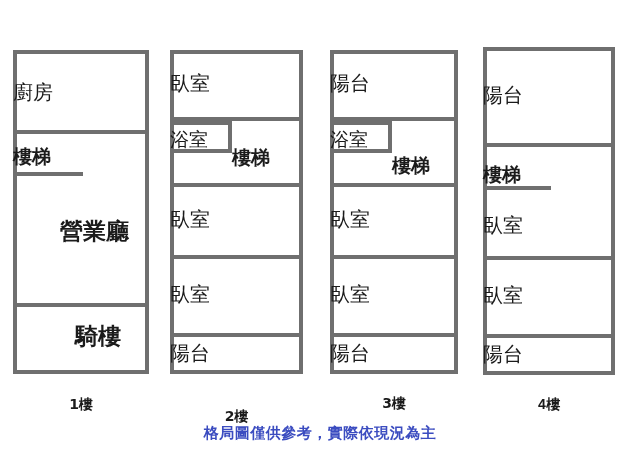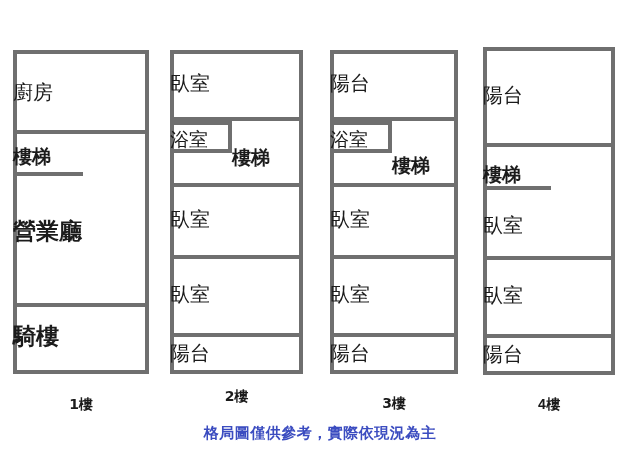--- a/index.html
+++ b/index.html
@@ -69,20 +69,21 @@
   }
   .room-label.small {
     font-size: 19px;
   }
   .room-label.bold {
     font-weight: bold;
   }
   .room-label.big {
     font-size: 23px;
     font-weight: bold;
+    padding-left: 47px;
   }
 
   .floor-caption {
     position: absolute;
     font-size: 14px;
     font-weight: bold;
     color: #1b1b1b;
     text-align: center;
     white-space: nowrap;
   }
@@ -109,21 +110,21 @@
 
     <div class="hwall" style="left:13px; top:130px; width:136px;"></div>
 
     <div class="hwall-stub" style="left:17px; top:172px; width:66px;"></div>
 
     <div class="hwall" style="left:13px; top:303px; width:136px;"></div>
 
     <div class="room-label" style="left:13px; top:82px; width:136px;">廚房</div>
     <div class="room-label bold small" style="left:13px; top:147px; width:136px;">樓梯</div>
     <div class="room-label big" style="left:13px; top:220px; width:136px;">營業廳</div>
-    <div class="room-label big" style="left:13px; top:325px; width:136px;">騎樓</div>
+    <div class="room-label big" style="left:28px; top:325px; width:136px;">騎樓</div>
 
     <div class="floor-caption" style="left:13px; top:396px; width:136px;">1樓</div>
   </div>
 
   <div class="floor-col">
     <div class="floor-outline" style="left:170px; top:50px; width:133px; height:324px;"></div>
 
     <div class="hwall" style="left:170px; top:117px; width:133px;"></div>
 
     <div class="hwall" style="left:170px; top:183px; width:133px;"></div>
@@ -134,21 +135,21 @@
 
     <div class="subroom" style="left:170px; top:121px; width:62px; height:32px;"></div>
 
     <div class="room-label" style="left:170px; top:73px; width:133px;">臥室</div>
     <div class="room-label small" style="left:170px; top:130px; width:62px;">浴室</div>
     <div class="room-label bold small" style="left:232px; top:148px; width:71px;">樓梯</div>
     <div class="room-label" style="left:170px; top:209px; width:133px;">臥室</div>
     <div class="room-label" style="left:170px; top:284px; width:133px;">臥室</div>
     <div class="room-label" style="left:170px; top:343px; width:133px;">陽台</div>
 
-    <div class="floor-caption" style="left:170px; top:388px; width:133px;">2樓</div>
+    <div class="floor-caption" style="left:170px; top:408px; width:133px;">2樓</div>
   </div>
 
   <div class="floor-col">
     <div class="floor-outline" style="left:330px; top:50px; width:128px; height:324px;"></div>
 
     <div class="hwall" style="left:330px; top:117px; width:128px;"></div>
     <div class="hwall" style="left:330px; top:183px; width:128px;"></div>
     <div class="hwall" style="left:330px; top:255px; width:128px;"></div>
     <div class="hwall" style="left:330px; top:333px; width:128px;"></div>
 

